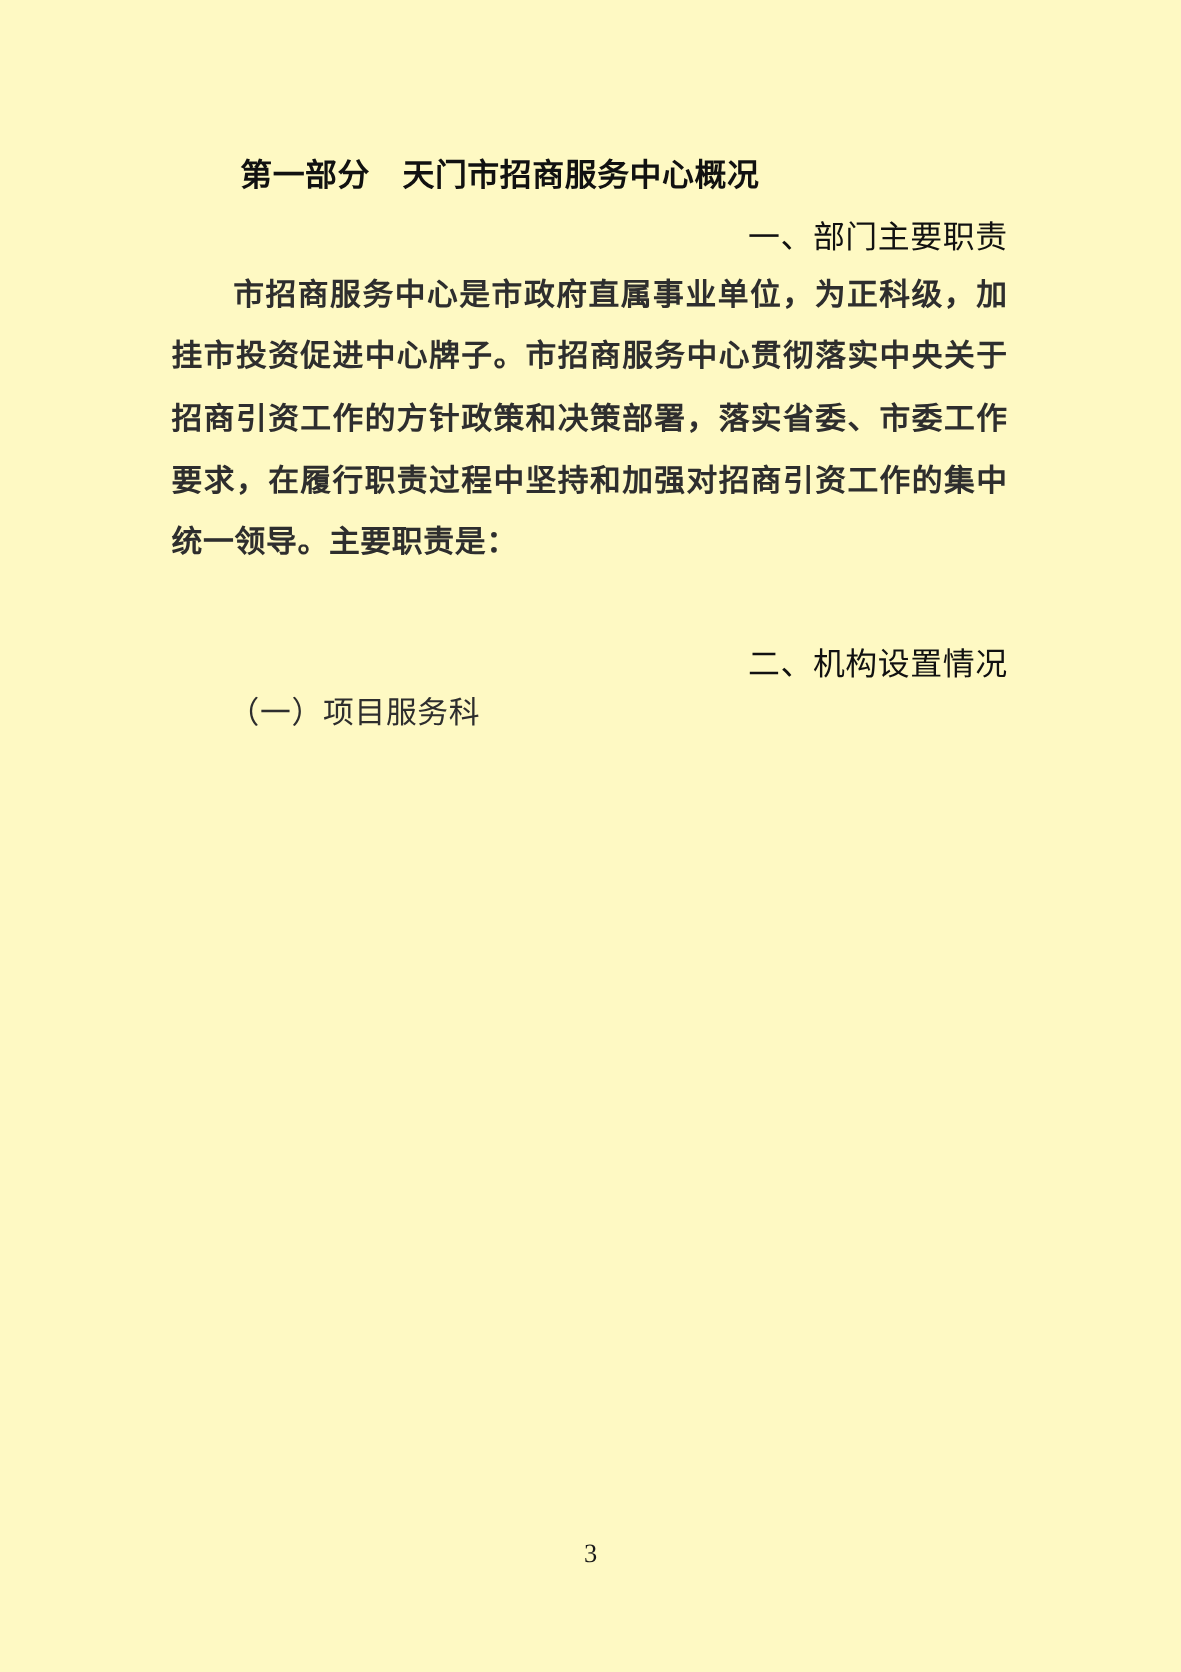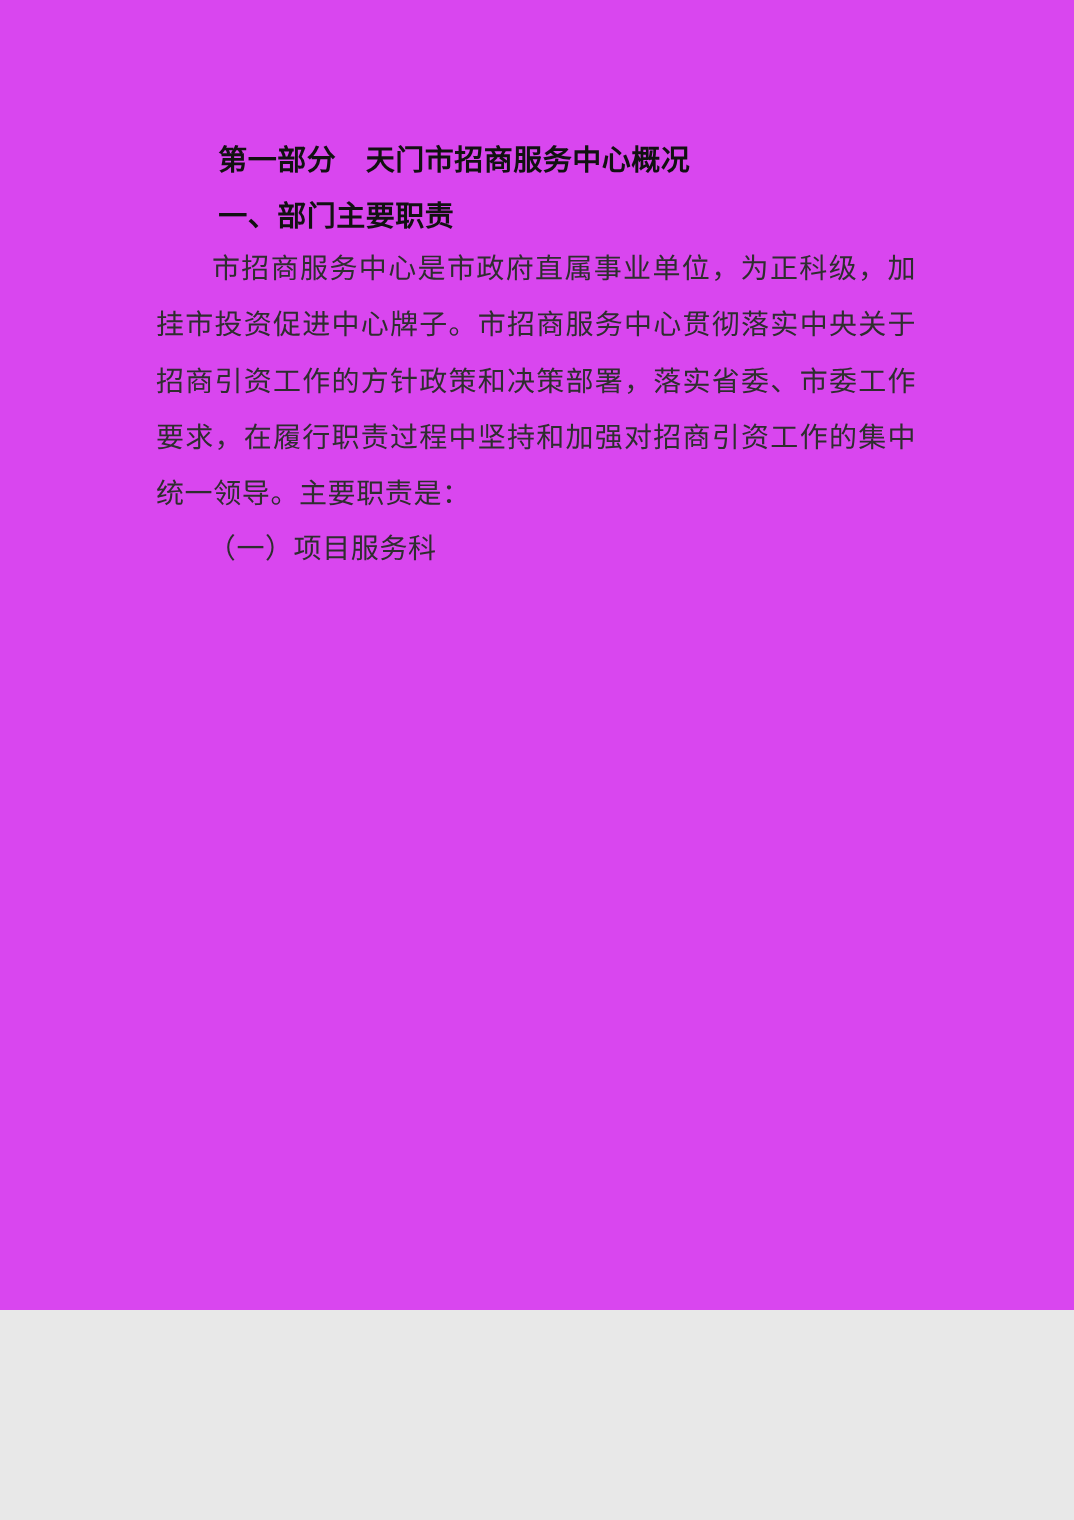--- a/index.html
+++ b/index.html
@@ -3,23 +3,23 @@
 <meta charset="utf-8">
 <style>
   html, body {
     margin: 0;
     padding: 0;
     background: #e8e8e8;
   }
   .page {
     position: relative;
     width: 1074px;
-    height: 1310px;
+    height: 1520px;
     margin: 0 auto;
-    background: #d946ef;
+    background: #fef9c3;
     overflow: hidden;
     font-family: "Liberation Serif", serif;
   }
   .content {
     position: absolute;
     left: 156px;
     right: 158px;
     top: 0;
   }
   .part-title {
@@ -29,42 +29,44 @@
     font-size: 29px;
     line-height: 34px;
     color: #111111;
     text-indent: 2.15em;
     letter-spacing: 0.5px;
     white-space: nowrap;
   }
   .section-heading {
     margin: 22px 0 0 0;
     font-family: "Liberation Sans", sans-serif;
-    font-weight: 700;
+    font-weight: 400;
     font-size: 29px;
     line-height: 34px;
     color: #111111;
     text-indent: 2.15em;
     letter-spacing: 0.5px;
     white-space: nowrap;
+    text-align: right;
   }
   .section-heading.second {
     margin-top: 66px;
   }
   .body-para {
     margin: 0;
     font-size: 28px;
     line-height: 56.3px;
     color: #2e2e2e;
     text-align: justify;
     text-indent: 2em;
     letter-spacing: 0.6px;
   }
   .body-para.first {
     margin-top: 8px;
+    font-weight: bold;
   }
   .sub-heading {
     margin: 5px 0 0 0;
     font-size: 28px;
     line-height: 44px;
     color: #2e2e2e;
     text-indent: 1.85em;
     letter-spacing: 0.6px;
     white-space: nowrap;
   }
@@ -89,20 +91,21 @@
 <div class="page">
   <div class="content">
 
     <div class="part-title">第一部分　天门市招商服务中心概况</div>
 
     <div class="section-heading">一、部门主要职责</div>
 
     <p class="body-para first">市招商服务中心是市政府直属事业单位，为正科级，加挂市投资促进中心牌子。市招商服务中心贯彻落实中央关于招商引资工作的方针政策和决策部署，落实省委、市委工作要求，在履行职责过程中坚持和加强对招商引资工作的集中统一领导。主要职责是：</p>
 
 
+    <div class="section-heading second">二、机构设置情况</div>
 
     <p class="sub-heading">（一）项目服务科</p>
 
 
   </div>
 
   <div class="page-footer">3</div>
 </div>
 
 </body></html>

